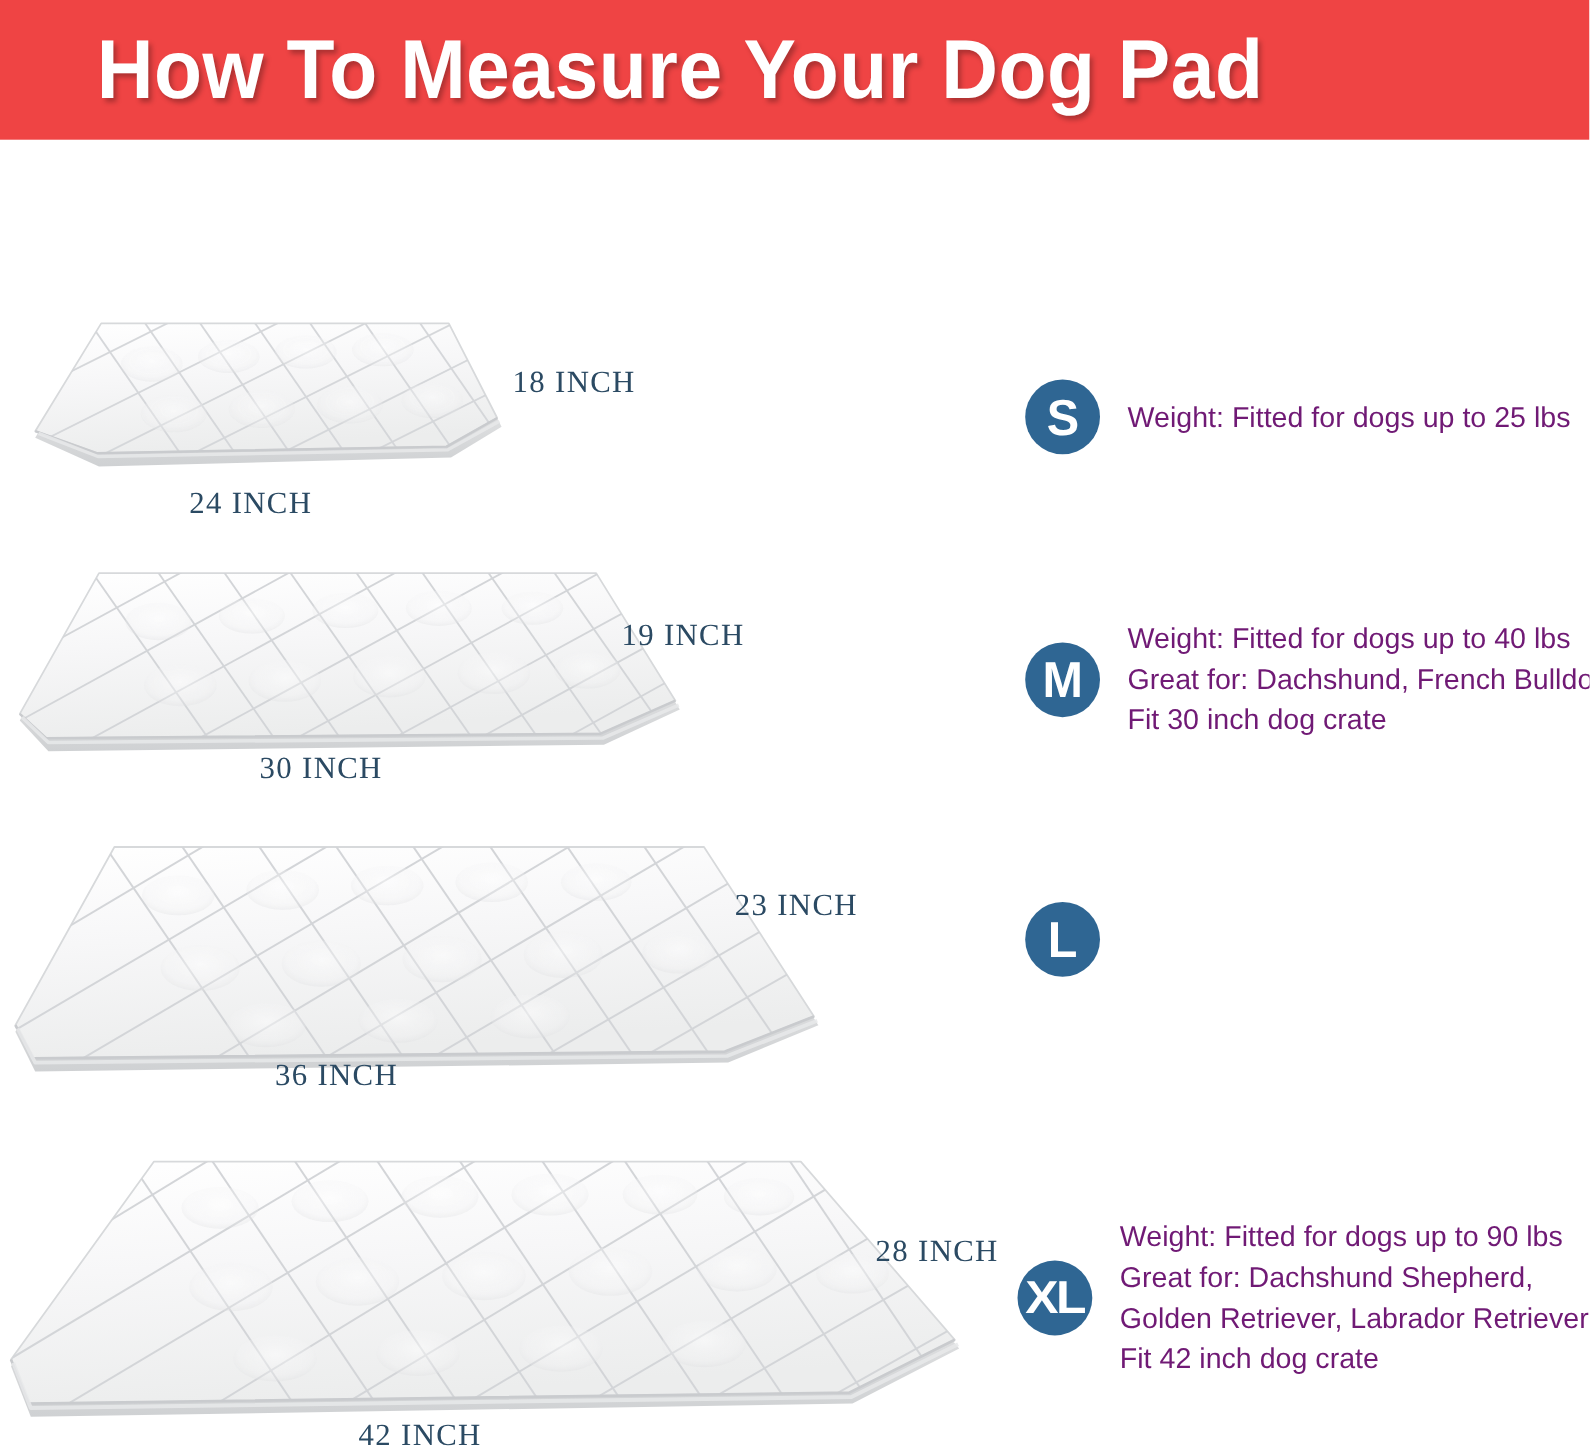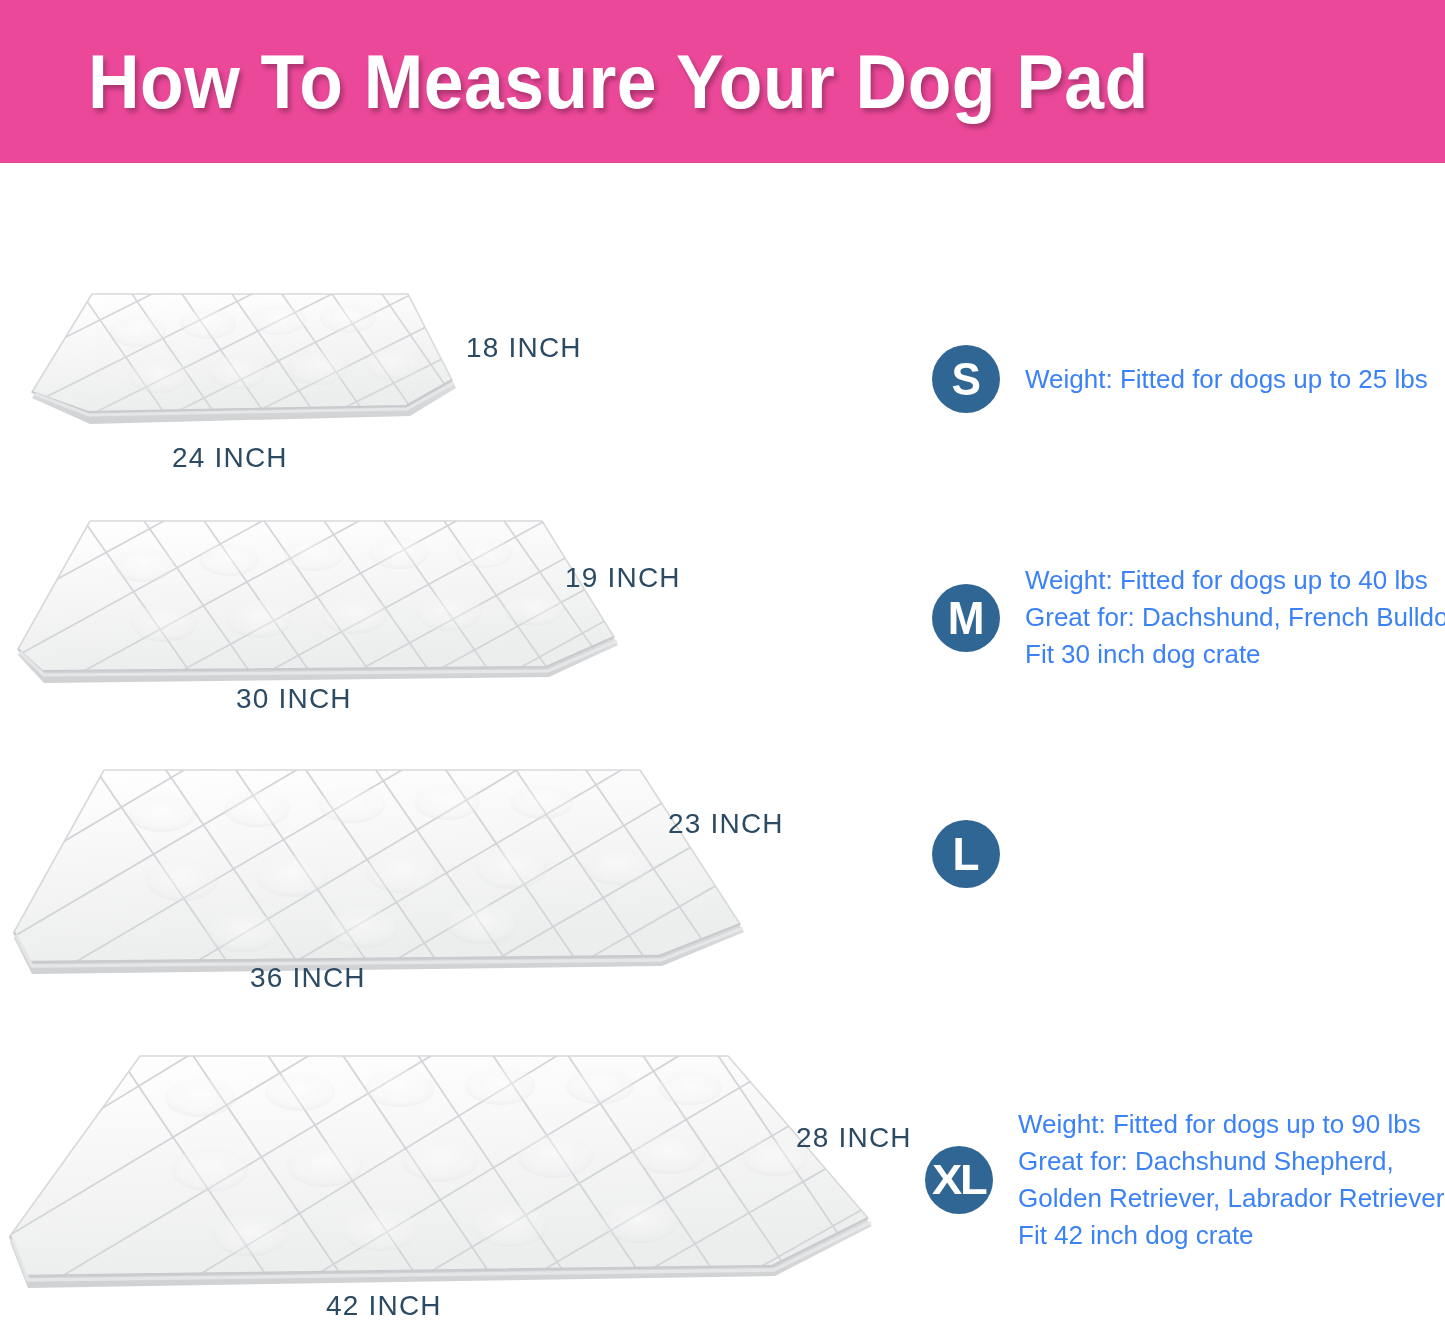--- a/index.html
+++ b/index.html
@@ -3,22 +3,22 @@
 <meta charset="utf-8">
 <style>
   html,body{margin:0;padding:0;background:#ffffff;}
   body{
     width:1445px;height:1323px;position:relative;overflow:hidden;
     font-family:"Liberation Sans", sans-serif;
     -webkit-font-smoothing:antialiased;
   }
   
   .banner{
-    position:absolute;left:0;top:0;width:1445px;height:163px;
-    background:#ec4899;
+    position:absolute;left:0;top:0;width:1445px;height:127px;
+    background:#ef4444;
     display:flex;align-items:center;
   }
   .banner-title{
     margin-left:88px;
     color:#ffffff;
     font-family:"Liberation Sans", sans-serif;
     font-size:76px;
     font-weight:bold;
     letter-spacing:0.5px;
     line-height:1;
@@ -30,42 +30,42 @@
   
   .mat-wrap{position:absolute;}
   .mat-svg{display:block;overflow:visible;}
   
   .dim{
     position:absolute;
     color:#2b4a63;
     font-size:28px;
     letter-spacing:1.2px;
     white-space:nowrap;
-    font-family:Liberation Sans, sans-serif;
+    font-family:Liberation Serif, serif;
   }
   
   .spec{position:absolute;display:flex;align-items:center;}
   .badge{
     width:68px;height:68px;border-radius:50%;
     background:#2f6693;
     position:relative;flex:none;
     display:flex;align-items:center;justify-content:center;
   }
   .badge span{
     color:#ffffff;
     font-weight:bold;
     font-size:46px;
     line-height:1;
     letter-spacing:-1px;
     transform:scaleX(0.96);
   }
   .badge.xl span{font-size:42px;letter-spacing:-2px;transform:scaleX(1.08);}
   .spec-text{
     margin-left:25px;
-    color:#3b82f6;
+    color:#701a75;
     font-size:26px;
     line-height:37px;
     white-space:nowrap;
   }
   .spec-text div{font-family:"Liberation Sans", sans-serif;}
 </style>
 </head>
 <body>
 
 <div class="banner">

